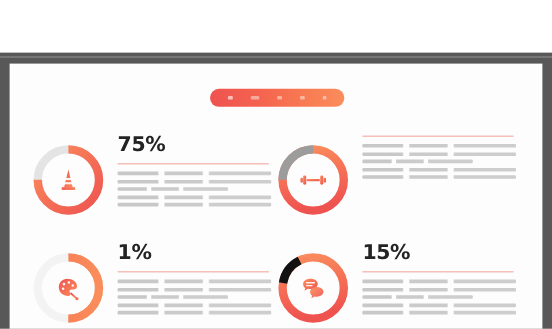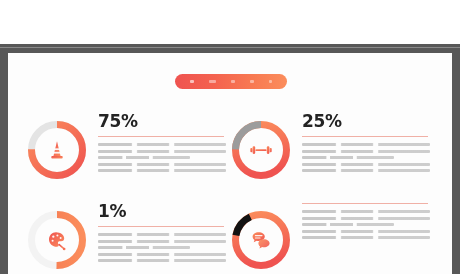--- a/index.html
+++ b/index.html
@@ -248,21 +248,20 @@
               </defs>
               <rect x="7.5" y="12.2" width="11" height="1.9" rx="0.6" fill="url(#ic2)"></rect>
               <rect x="4.6" y="9.3" width="2.6" height="7.6" rx="1.1" fill="url(#ic2)"></rect>
               <rect x="18.8" y="9.3" width="2.6" height="7.6" rx="1.1" fill="url(#ic2)"></rect>
               <rect x="2.3" y="11.1" width="2.1" height="4.1" rx="0.9" fill="url(#ic2)"></rect>
               <rect x="21.6" y="11.1" width="2.1" height="4.1" rx="0.9" fill="url(#ic2)"></rect>
             </svg>
           </span>
         </div>
         <div class="stat-text">
-          <div class="stat-pct">25%</div>
           <div class="stat-rule"></div>
           <div class="stat-body">
             <span class="sr">Onemquatuselir utiium tedosielir anas parels wtl. Onemquatuselir utiium tedosielir anas. Onemquatuselir utiium tedosielir anas parels wtl. Onemquatuselir</span>
             <div class="blur-line l1"></div>
             <div class="blur-line l2"></div>
             <div class="blur-line l3"></div>
             <div class="blur-line l4"></div>
             <div class="blur-line l5"></div>
           </div>
         </div>
@@ -333,20 +332,21 @@
                 </linearGradient>
               </defs>
               <path d="M4.6 9.6c0-2.4 2.7-4.3 6.1-4.3s6.1 1.9 6.1 4.3-2.7 4.3-6.1 4.3c-.7 0-1.4-.1-2-.2l-3 1.6.8-2.2c-1.2-.8-1.9-2-1.9-3.5z" fill="url(#ic4)"></path>
               <path d="M10.4 16.2c0-2.2 2.5-4 5.6-4s5.6 1.8 5.6 4-2.5 4-5.6 4c-.6 0-1.3-.1-1.8-.2l-2.8 1.5.7-2c-1.1-.8-1.7-1.9-1.7-3.3z" fill="url(#ic4)" opacity="0.92"></path>
               <path d="M7.4 8.6h6.6" stroke="#fdfdfd" stroke-width="1.1" stroke-linecap="round" opacity="0.9"></path>
               <path d="M7.4 11h4.6" stroke="#fdfdfd" stroke-width="1.1" stroke-linecap="round" opacity="0.9"></path>
             </svg>
           </span>
         </div>
         <div class="stat-text">
+          <div class="stat-pct">15%</div>
           <div class="stat-rule"></div>
           <div class="stat-body">
             <span class="sr">Onemquatuselir utiium tedosielir anas parels wtl. Onemquatuselir utiium tedosielir anas. Onemquatuselir utiium tedosielir anas parels wtl. Onemquatuselir</span>
             <div class="blur-line l1"></div>
             <div class="blur-line l2"></div>
             <div class="blur-line l3"></div>
             <div class="blur-line l4"></div>
             <div class="blur-line l5"></div>
           </div>
         </div>

